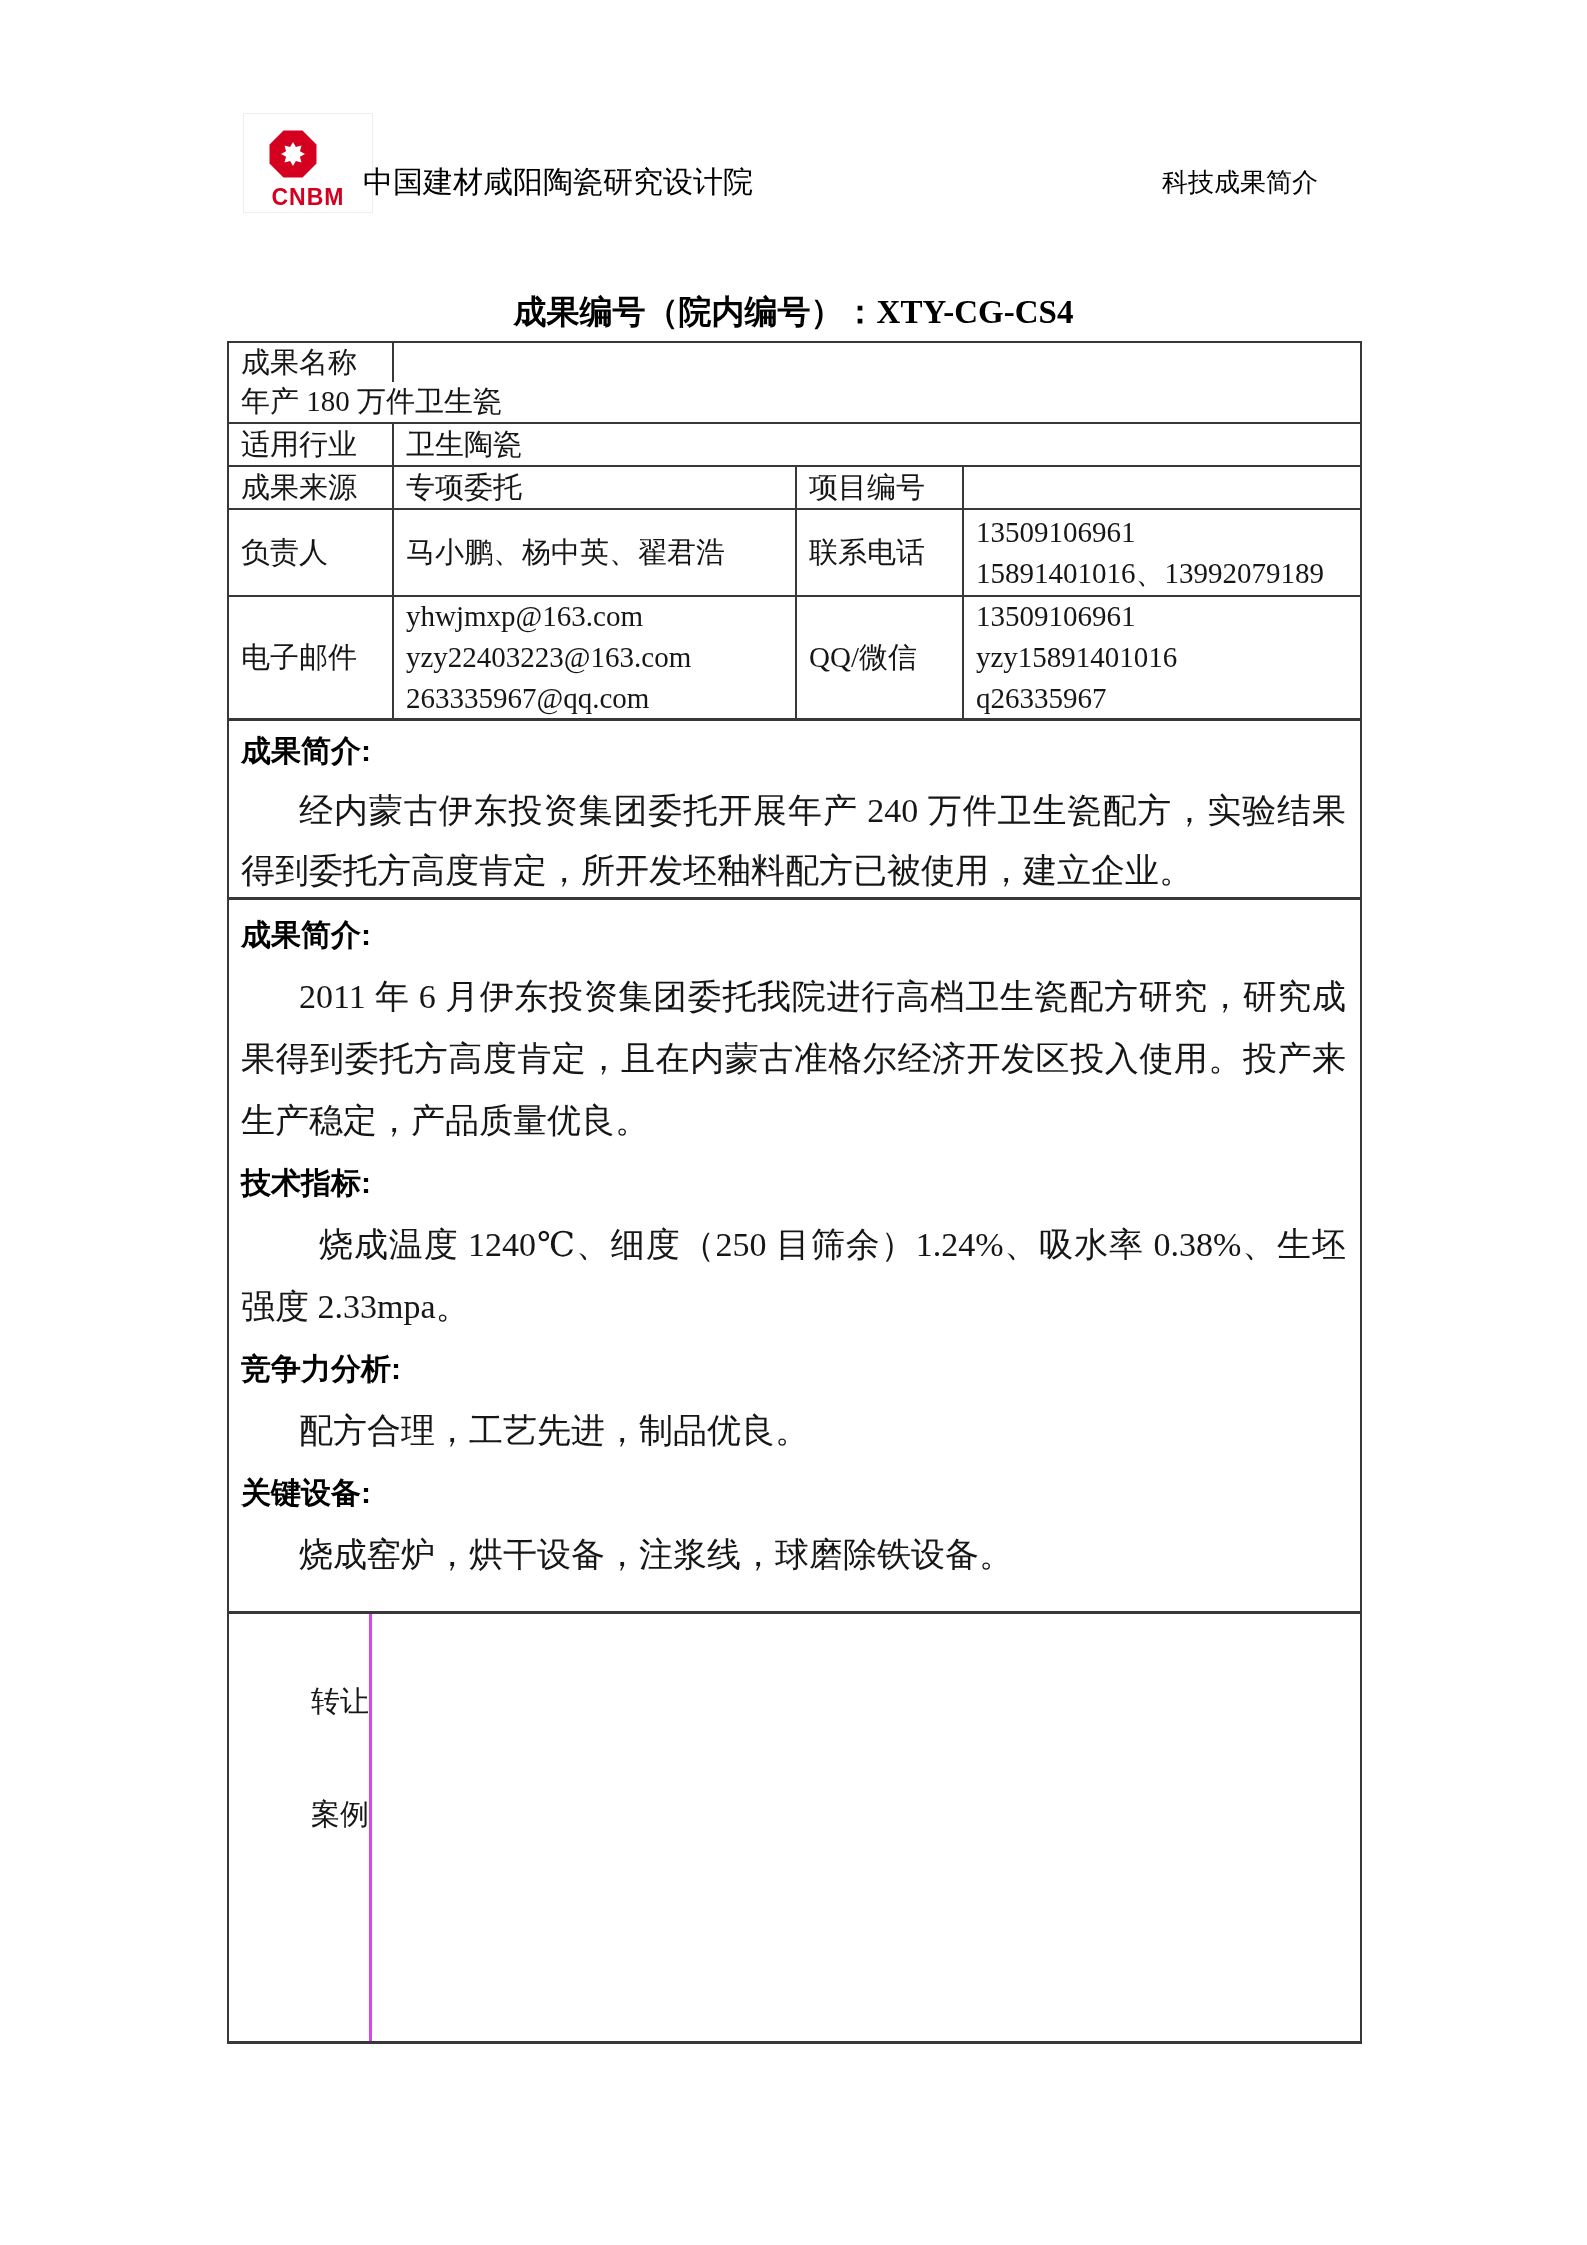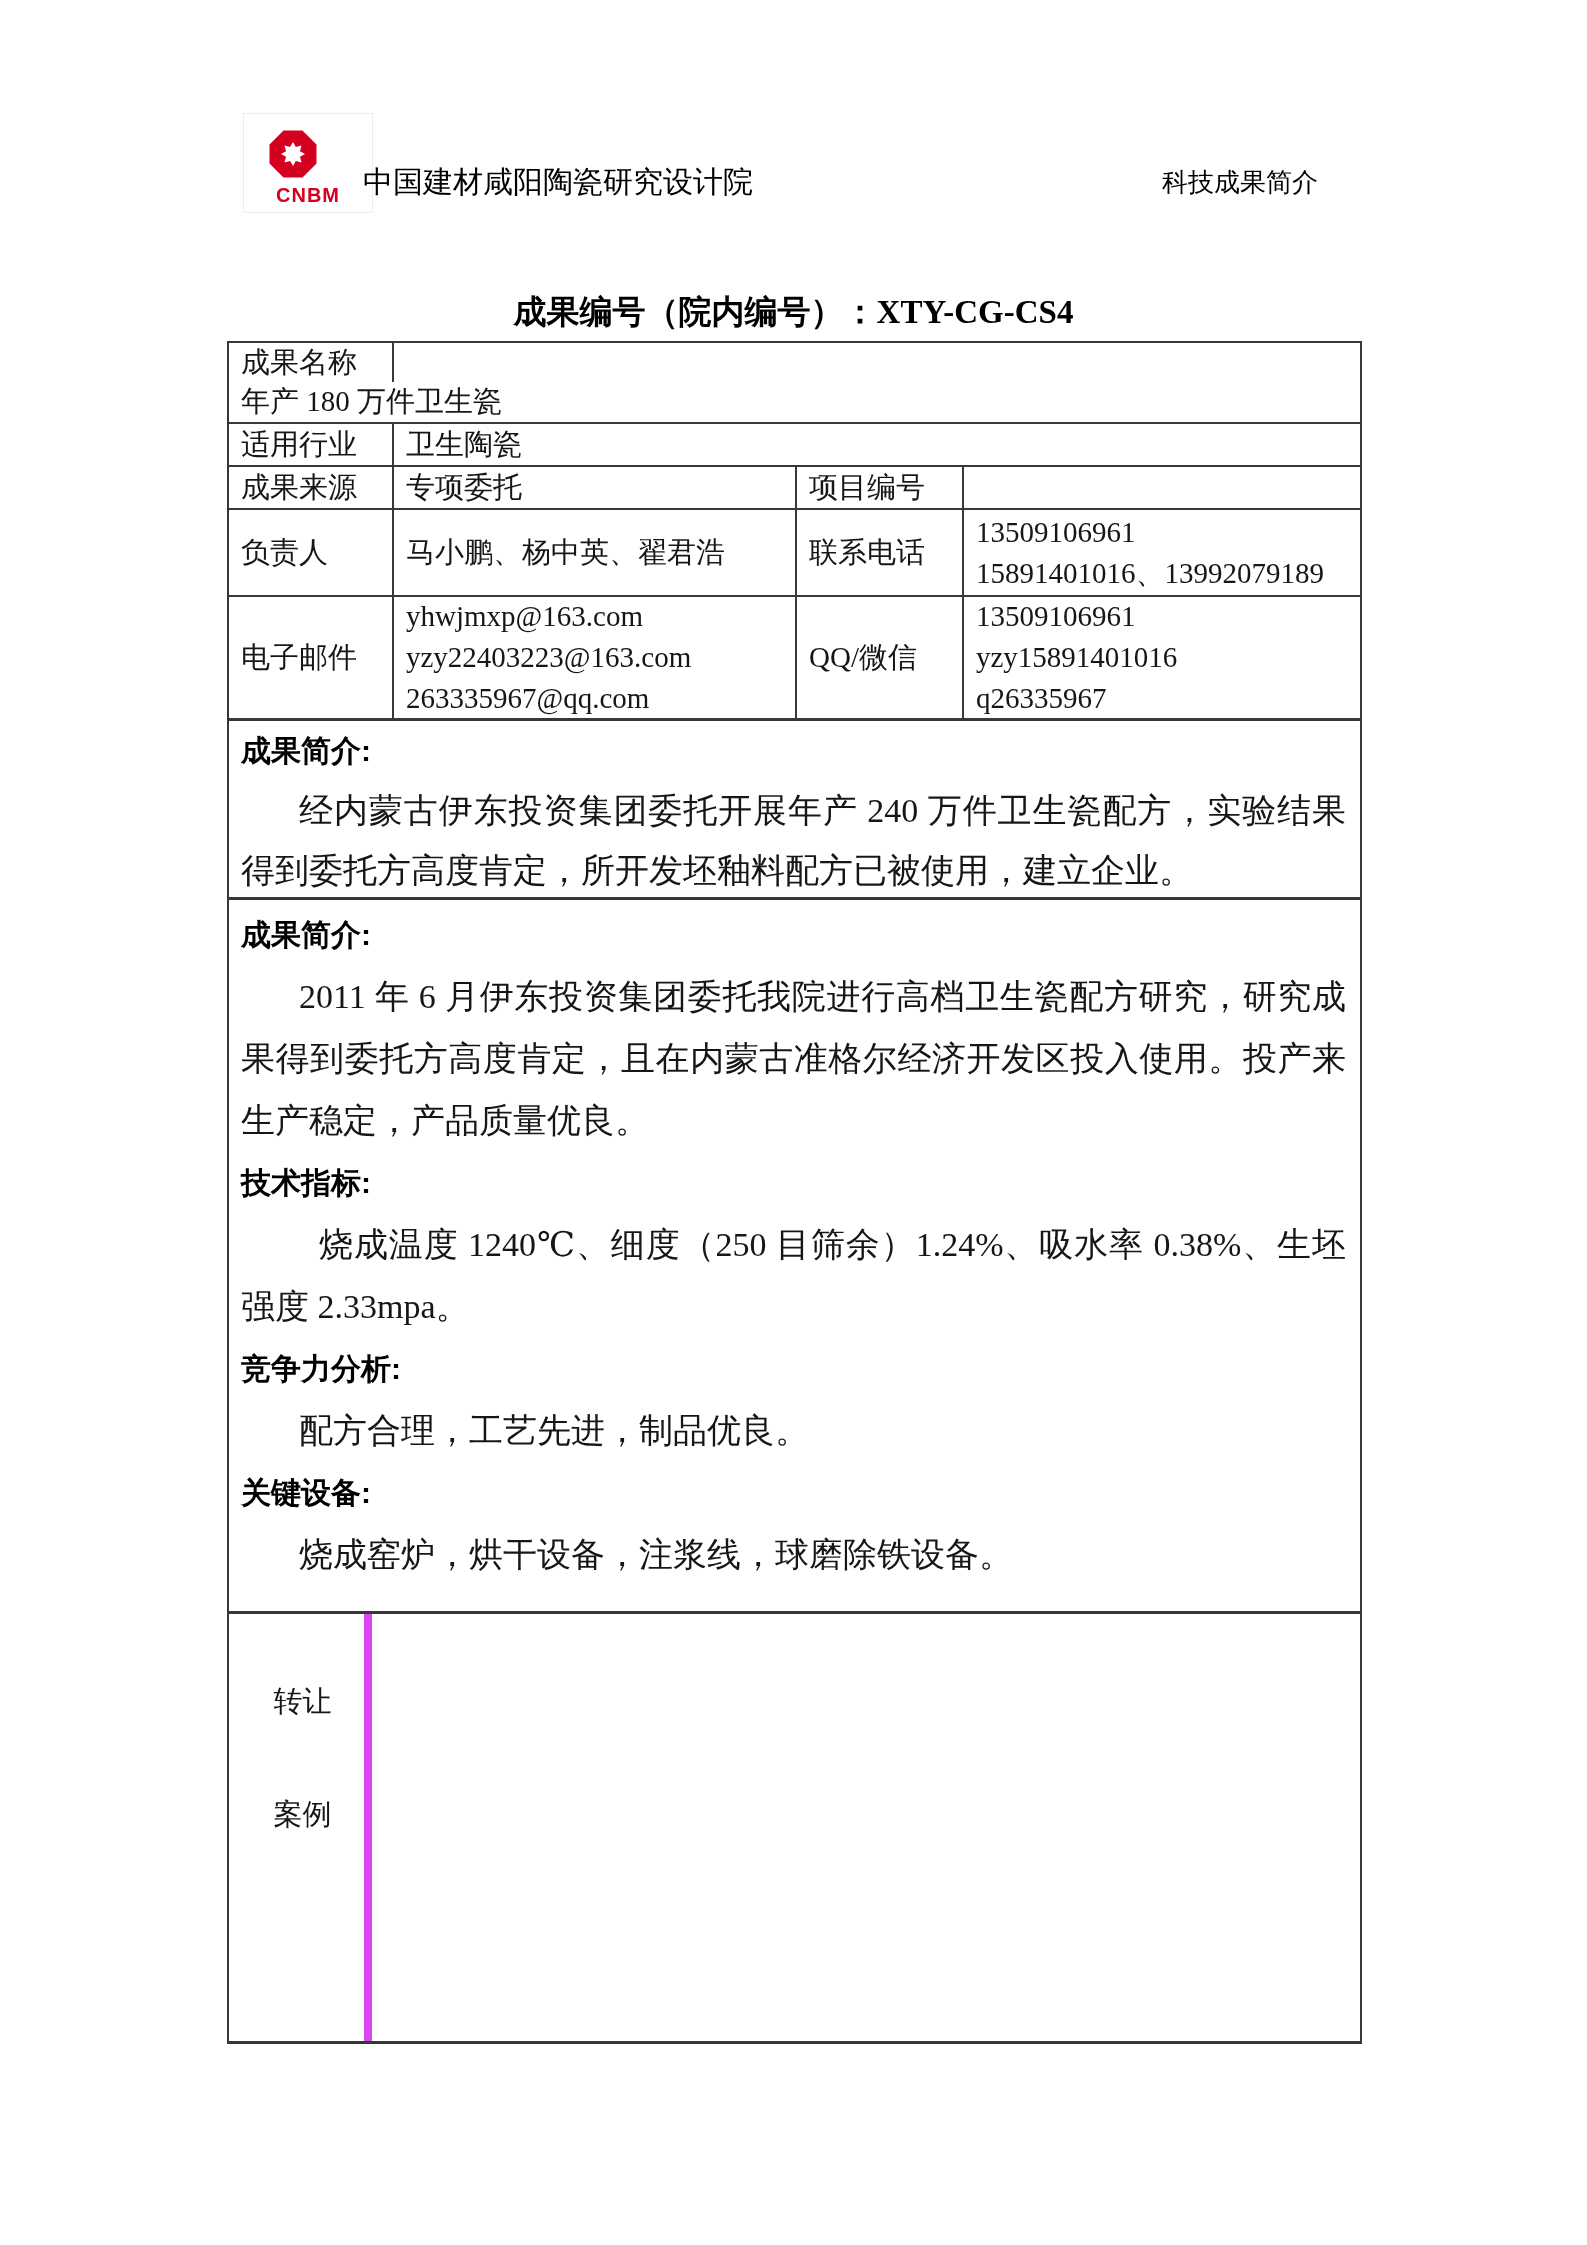--- a/index.html
+++ b/index.html
@@ -17,21 +17,21 @@
   .logo-box {
     position:absolute; left:243px; top:113px;
     width:130px; height:100px;
     border:1px solid #ededed;
   }
   .logo-mark { position:absolute; left:24px; top:13px; width:50px; height:54px; }
   .logo-text {
     position:absolute; left:0; right:0; top:70px;
     text-align:center;
     font-family:"Liberation Sans","DejaVu Sans",sans-serif;
-    font-weight:700; font-size:20px; letter-spacing:1px;
+    font-weight:700; font-size:23px; letter-spacing:1px;
     color:#d5001f;
   }
   .company-name {
     position:absolute; left:363px; top:165px;
     font-family:"Liberation Sans","DejaVu Sans",sans-serif;
     font-size:30px; line-height:34px; color:#000;
   }
   .doc-type {
     position:absolute; left:1162px; top:165px;
     font-family:"Liberation Sans","DejaVu Sans",sans-serif;
@@ -78,22 +78,22 @@
   }
   .lh60 .sec-h, .lh60 .sec-p { line-height:60px; }
   .lh62 .sec-h, .lh62 .sec-p { line-height:62px; }
   .sec-p { font-size:34px; color:#161616; text-align:justify; }
   .ind2  { text-indent:58px; }
   .ind27 { text-indent:78px; }
 
   
   .transfer-row { height:430px; border-top-width:3px; }
   .t-lbl {
-    width:143px; border-right:8px solid #d946ef;
-    display:flex; flex-direction:column; align-items:center;
+    width:143px; border-right:3px solid #d946ef;
+    display:flex; flex-direction:column; align-items:flex-end;
     padding:62px 0 0 12px;
   }
   .t-lbl div { line-height:50px; }
   .t-lbl div + div { margin-top:63px; }
   .t-content { flex:1; }
 </style>
 </head>
 <body>
 
 <div class="page">

